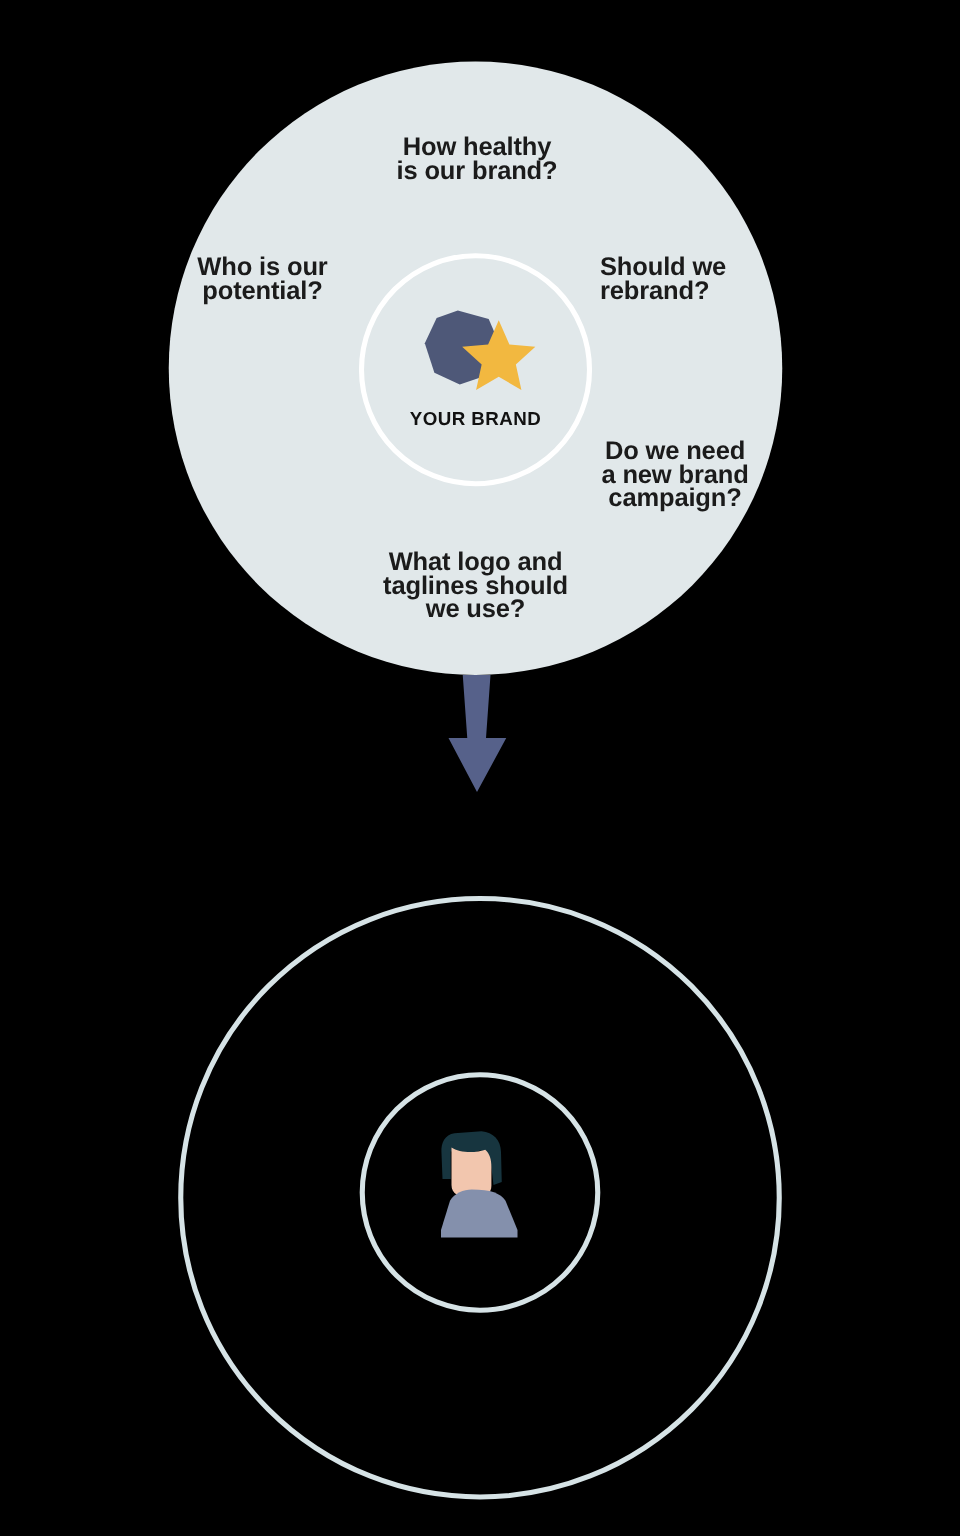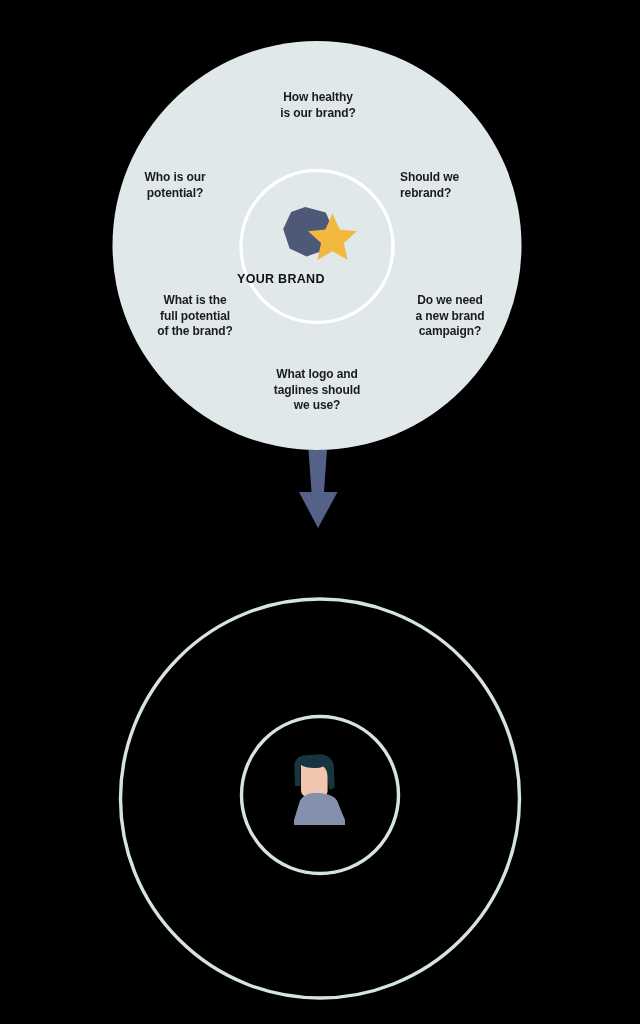--- a/index.html
+++ b/index.html
@@ -23,21 +23,21 @@
     position: absolute;
     top: 0;
     left: 0;
     width: 640px;
     height: 1024px;
   }
   .q-label {
     position: absolute;
     color: #1b1b1b;
     font-weight: bold;
-    font-size: 12px;
+    font-size: 17px;
     line-height: 15.5px;
     letter-spacing: -0.1px;
     white-space: pre-line;
   }
 
   #label-how-healthy {
     left: 218px; top: 90px; width: 200px;
     text-align: center;
   }
   #label-who-audience {
@@ -55,21 +55,21 @@
     left: 395px; top: 293px; width: 110px;
     text-align: center;
   }
   #label-logo-taglines {
     left: 217px; top: 367px; width: 200px;
     text-align: center;
   }
   #label-your-brand {
     position: absolute;
     left: 237px; top: 272px; width: 160px;
-    text-align: left;
+    text-align: center;
     color: #111111;
     font-weight: bold;
     font-size: 12.5px;
     letter-spacing: 0.3px;
   }
 </style>
 </head>
 <body>
 
 <div id="stage">
@@ -130,23 +130,20 @@
 
   <div class="q-label" id="label-how-healthy">How healthy
 is our brand?</div>
 
   <div class="q-label" id="label-who-audience">Who is our
 potential?</div>
 
   <div class="q-label" id="label-should-rebrand">Should we
 rebrand?</div>
 
-  <div class="q-label" id="label-full-potential">What is the
-full potential
-of the brand?</div>
 
   <div class="q-label" id="label-new-campaign">Do we need
 a new brand
 campaign?</div>
 
   <div class="q-label" id="label-logo-taglines">What logo and
 taglines should
 we use?</div>
 
   <div id="label-your-brand">YOUR BRAND</div>

